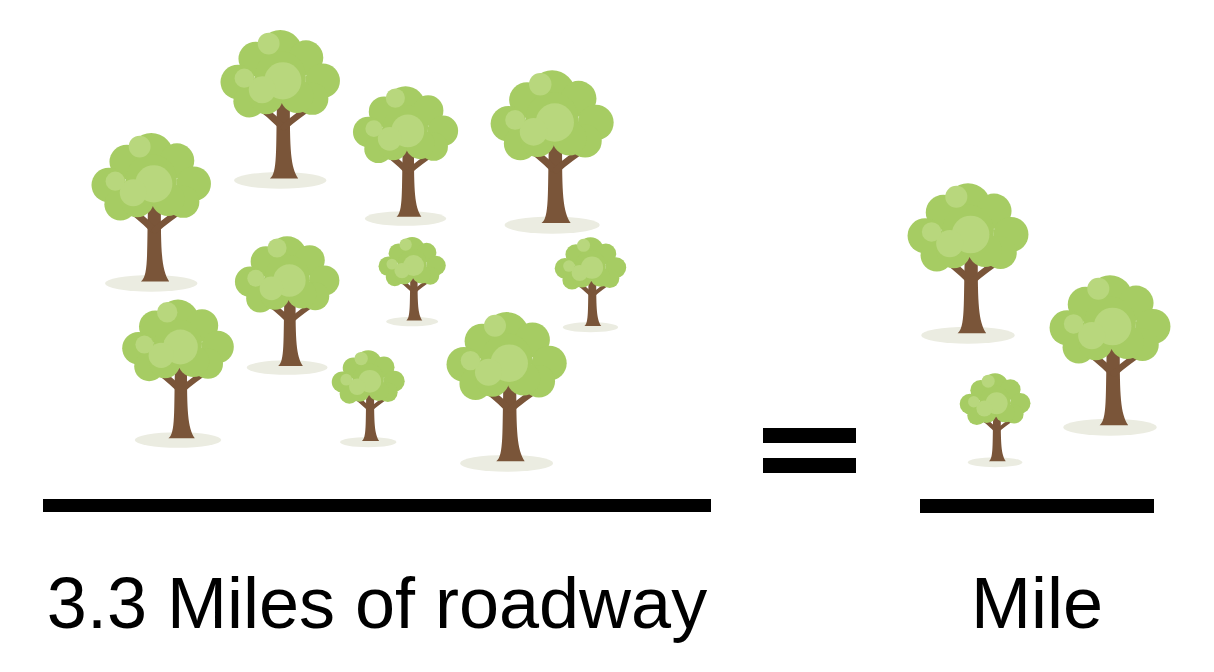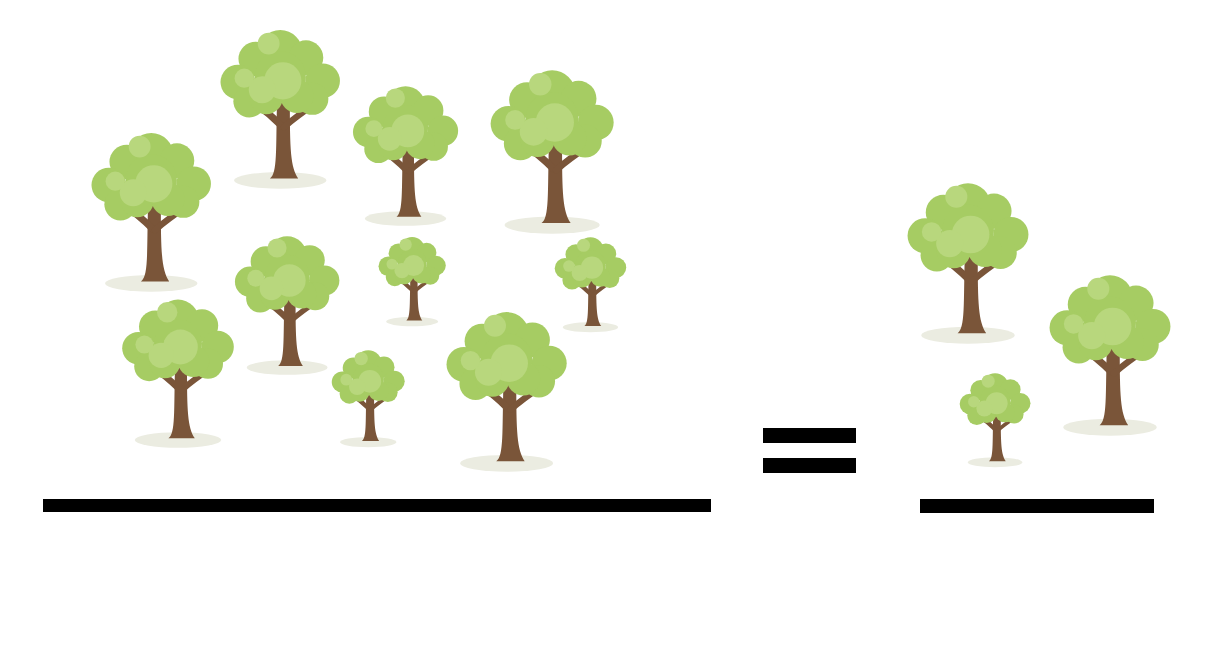--- a/index.html
+++ b/index.html
@@ -88,33 +88,35 @@
         <use href="#tree-shape"></use>
       </svg>
       <svg viewBox="0 0 100 130" class="tree" style="left: 328.769px; top: 345.885px; width: 78.4615px; height: 102px;">
         <use href="#tree-shape"></use>
       </svg>
       <svg viewBox="0 0 100 130" class="tree" style="left: 442.385px; top: 304.692px; width: 129.231px; height: 168px;">
         <use href="#tree-shape"></use>
       </svg>
     </div>
   <div class="rule rule-left"></div>
+  <div class="big-label label-left">3.3 Miles of roadway</div>
 
   <div class="equals">
     <div class="bar"></div>
     <div class="bar"></div>
     <span class="visually-hidden">=</span>
   </div>
 
   <div class="tree-layer" id="right-trees">
       <svg viewBox="0 0 100 130" class="tree" style="left: 903px; top: 175.75px; width: 130px; height: 169px;">
         <use href="#tree-shape"></use>
       </svg>
       <svg viewBox="0 0 100 130" class="tree" style="left: 1045px; top: 267.75px; width: 130px; height: 169px;">
         <use href="#tree-shape"></use>
       </svg>
       <svg viewBox="0 0 100 130" class="tree" style="left: 956.923px; top: 368.712px; width: 76.1538px; height: 99px;">
         <use href="#tree-shape"></use>
       </svg>
     </div>
   <div class="rule rule-right"></div>
+  <div class="big-label label-right">Mile</div>
 
 </div>
 
 </body></html>

